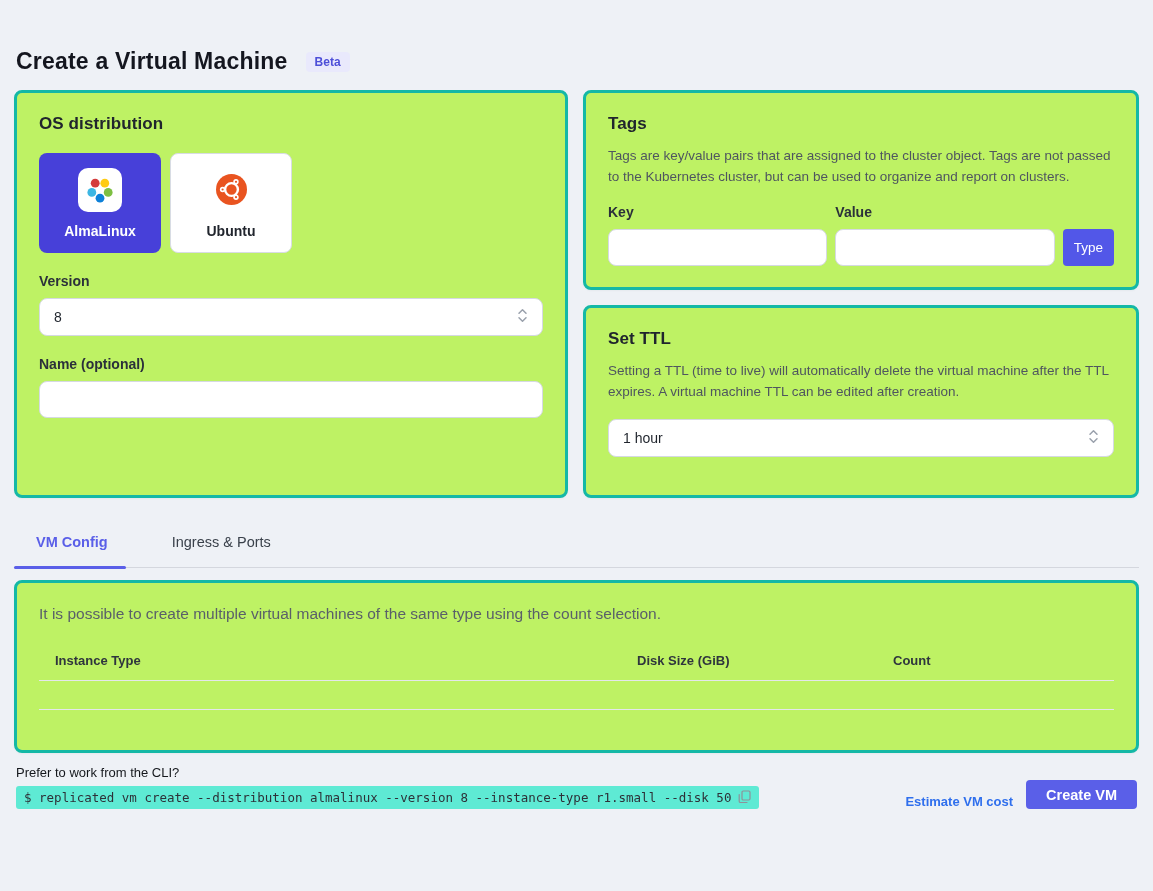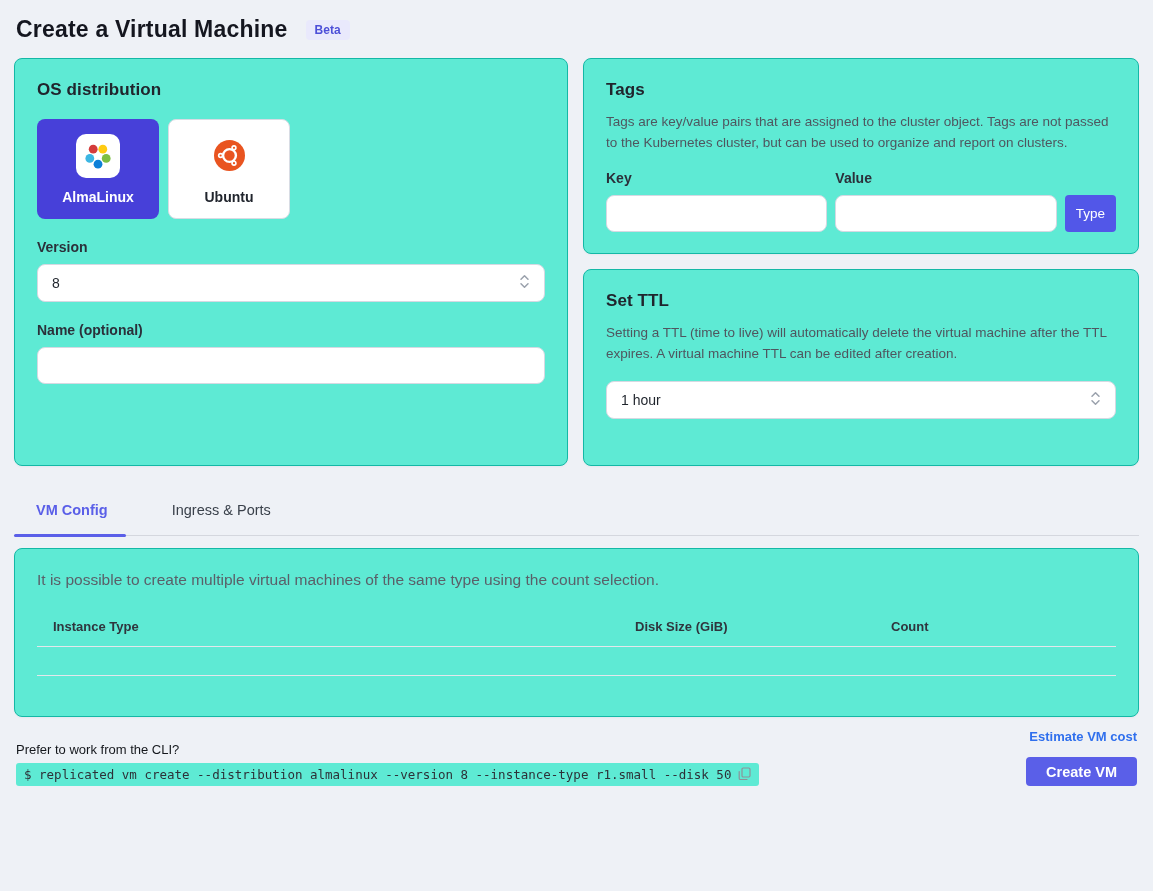--- a/index.html
+++ b/index.html
@@ -3,34 +3,34 @@
 <meta charset="utf-8">
 <style>
   * { box-sizing: border-box; margin: 0; padding: 0; }
   html,body { width: 1153px; height: 891px; }
   body {
     background: #eef1f6;
     font-family: "Liberation Sans", "DejaVu Sans", sans-serif;
     color: #1f242c;
     overflow: hidden;
   }
-  .page { padding: 12px 14px 16px 14px; }
+  .page { padding: 12px 14px 16px 14px; margin-top: 32px; }
 
   
   .page-header { display: flex; align-items: center; gap: 18px; padding: 4px 2px 0 2px; }
   .page-title { font-size: 23px; font-weight: 700; color: #14161f; letter-spacing: .2px; }
   .beta-badge {
     background: #e9e9fc; color: #4d4fd8; font-size: 12px; font-weight: 600;
     padding: 4px 9px; border-radius: 4px; line-height: 1;
   }
 
   
   .cards-row { display: grid; grid-template-columns: 554px 1fr; gap: 15px; margin-top: 15px; }
   .card {
-    background: #5eead4; border: 1px solid #14b8a6; border-radius: 8px;
+    background: #bef264; border: 3px solid #14b8a6; border-radius: 8px;
     box-shadow: 0 1px 2px rgba(30,40,60,.04);
   }
   .card-pad { padding: 21px 22px; }
   .card h2 { font-size: 17px; font-weight: 700; color: #20252d; letter-spacing: .1px; }
   .right-col { display: flex; flex-direction: column; gap: 15px; }
 
   
   .os-card { height: 408px; }
   .tiles { display: flex; gap: 9px; margin-top: 19px; }
   .tile {
@@ -105,21 +105,21 @@
   
   .footer { display: flex; justify-content: space-between; align-items: flex-end; margin-top: 12px; padding: 0 2px; }
   .cli-block { }
   .cli-prompt { font-size: 13px; color: #14171c; margin-bottom: 6px; }
   .cli-bar {
     display: inline-flex; align-items: flex-start; gap: 7px;
     background: #5eead4; border-radius: 3px; padding: 4px 8px 4px 8px;
   }
   .cli-code { font-family: "DejaVu Sans Mono", "Liberation Mono", monospace; font-size: 12.5px; color: #2d3138; }
   .copy-btn { background: none; border: none; cursor: pointer; display: flex; padding: 0; }
-  .footer-right { display: flex; flex-direction: column; align-items: flex-end; gap: 13px; }
+  .footer-right { display: flex; flex-direction: row; align-items: flex-end; gap: 13px; }
   .estimate-link { font-size: 13px; font-weight: 700; color: #2f6fed; text-decoration: none; cursor: pointer; }
   .btn-create {
     background: #5a5fe8; color: #fff; border: none; border-radius: 4px;
     font-family: inherit; font-size: 14.5px; font-weight: 700;
     padding: 6px 20px; height: 29px; cursor: pointer;
   }
 </style>
 </head>
 <body>
 

